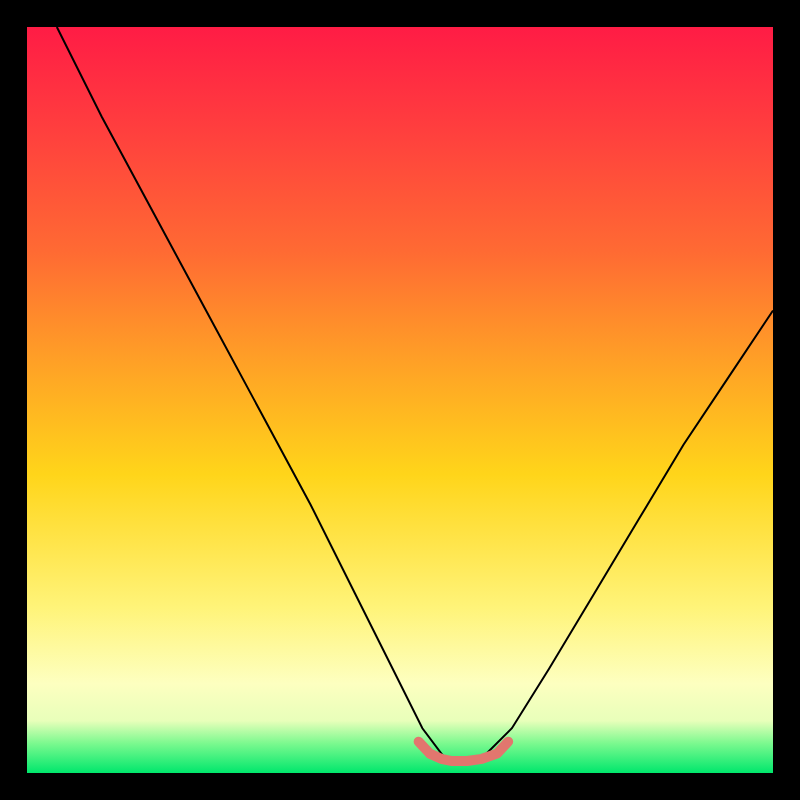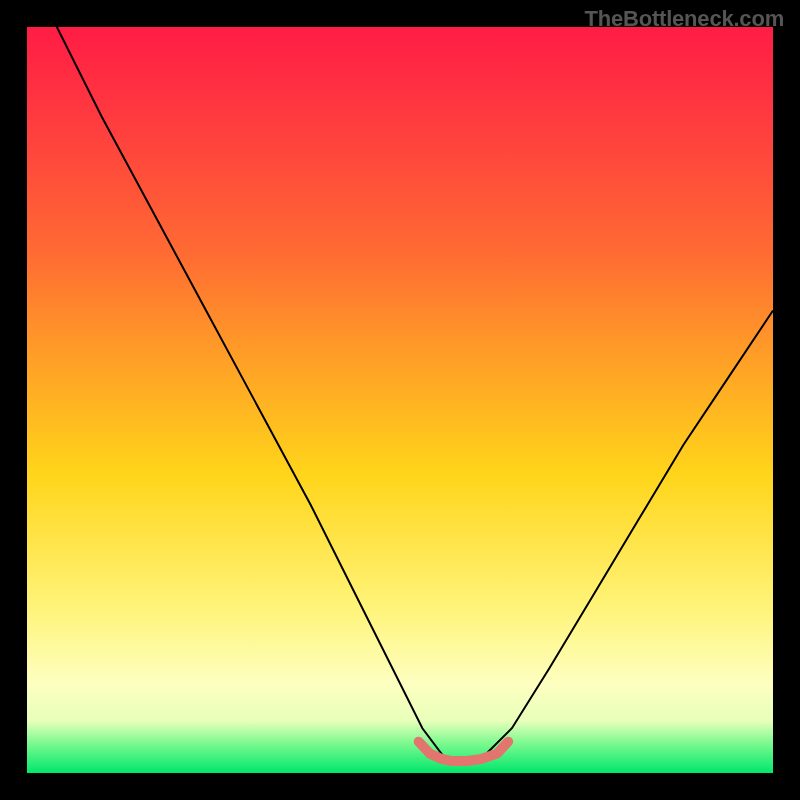--- a/index.html
+++ b/index.html
@@ -62,14 +62,13 @@
 
 <div class="stage">
 
   <div class="plot-area">
     <svg id="chart-svg" viewBox="0 0 746 746" preserveAspectRatio="none">
         <path d="M29.84 0.00 L74.60 89.52 L126.82 186.50 L179.04 283.48 L231.26 380.46 L283.48 477.44 L328.24 566.96 L365.54 641.56 L395.38 701.24 L417.76 731.08 L455.06 731.08 L484.90 701.24 L522.20 641.56 L566.96 566.96 L611.72 492.36 L656.48 417.76 L701.24 350.62 L746.00 283.48" fill="none" stroke="#000000" stroke-width="2"></path>
         <path d="M391.65 714.67 L402.84 726.60 L414.03 731.83 L425.22 734.06 L440.14 734.06 L455.06 731.83 L469.98 726.60 L481.17 714.67" fill="none" stroke="#e2766e" stroke-width="10" stroke-linecap="round" stroke-linejoin="round"></path>
       </svg>
   </div>
 
-  <div class="watermark">TheBottleneck.com</div>
 </div>
 
 </body></html>

